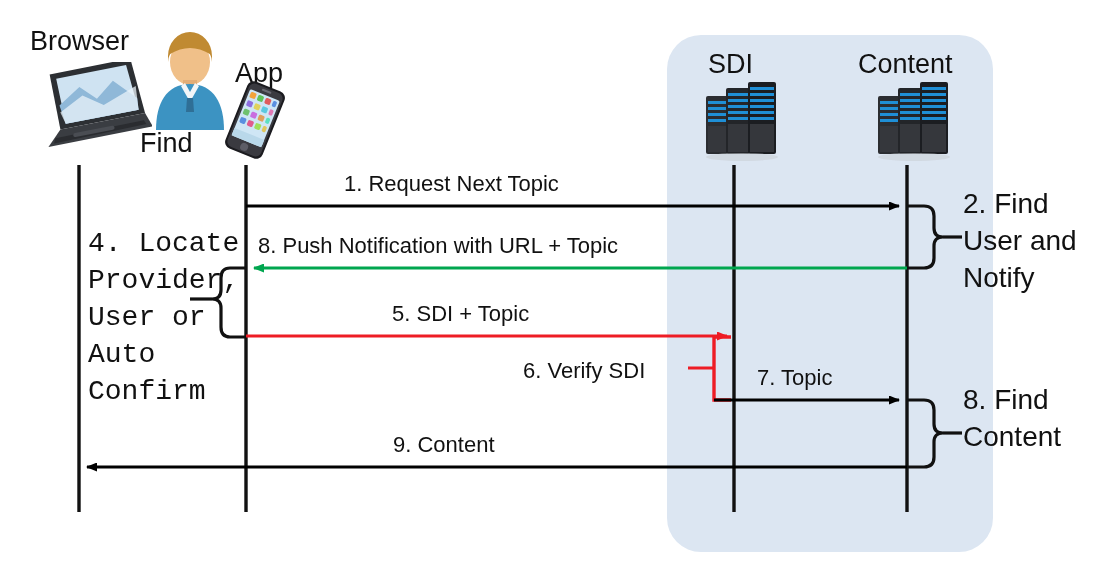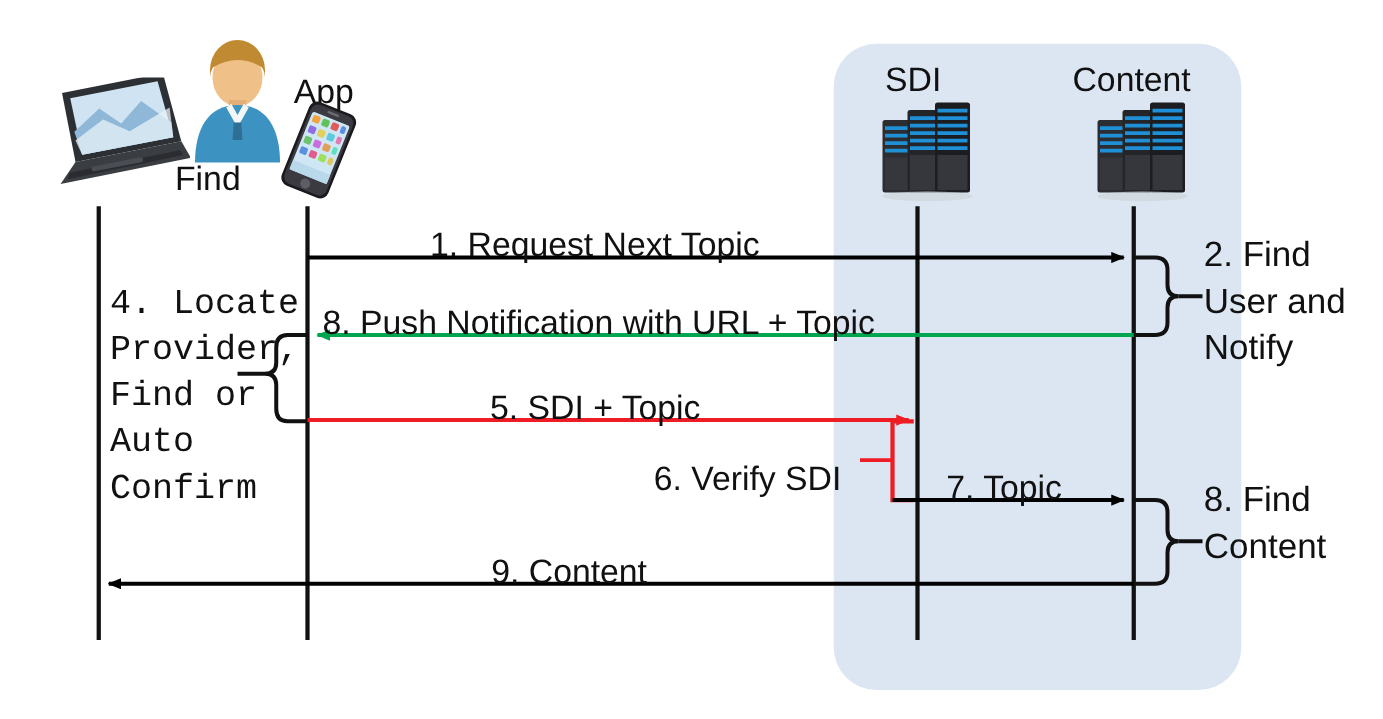--- a/index.html
+++ b/index.html
@@ -30,30 +30,31 @@
   
   #ic-phone{left:222px;top:80px;width:66px;height:80px;}
   
   #ic-sdi-srv{left:700px;top:76px;width:84px;height:86px;}
   #ic-content-srv{left:872px;top:76px;width:84px;height:86px;}
 
   
   #wires{position:absolute;left:0;top:0;width:1106px;height:575px;}
 
   
-  .msg{position:absolute;font-size:27px;line-height:34px;color:#111;white-space:nowrap;margin-top:12px;}
+  .msg{position:absolute;font-size:22px;line-height:34px;color:#111;white-space:nowrap;}
   .note{position:absolute;font-size:28px;line-height:37px;color:#111;}
 </style>
 </head>
 <body>
 
 <div id="stage">
 
   <div id="panel"></div>
 
+  <div class="lbl" id="lbl-browser">Browser</div>
   <div class="lbl" id="lbl-app">App</div>
   <div class="lbl" id="lbl-user">Find</div>
   <div class="lbl" id="lbl-sdi">SDI</div>
   <div class="lbl" id="lbl-content">Content</div>
 
   <svg class="icon" id="ic-laptop" viewBox="0 0 128 92">
     <g transform="rotate(-7 64 46)">
 
       <path d="M30 8 L112 2 L120 58 L34 64 Z" fill="#2c2f33"></path>
       <path d="M36 13 L107 8 L114 54 L40 59 Z" fill="#cfe3f2"></path>
@@ -240,21 +241,21 @@
 
   <div class="note" style="left:963px; top:185px;">
     <div>2. Find</div>
     <div>User and</div>
     <div>Notify</div>
   </div>
 
   <div class="note" style="left:88px; top:225px;font-family:Liberation Mono, monospace;">
     <div>4. Locate</div>
     <div>Provider,</div>
-    <div>Find or</div>
+    <div>User or</div>
     <div>Auto</div>
     <div>Confirm</div>
   </div>
 
   <div class="note" style="left:963px; top:381px;">
     <div>8. Find</div>
     <div>Content</div>
   </div>
 
 </div>

